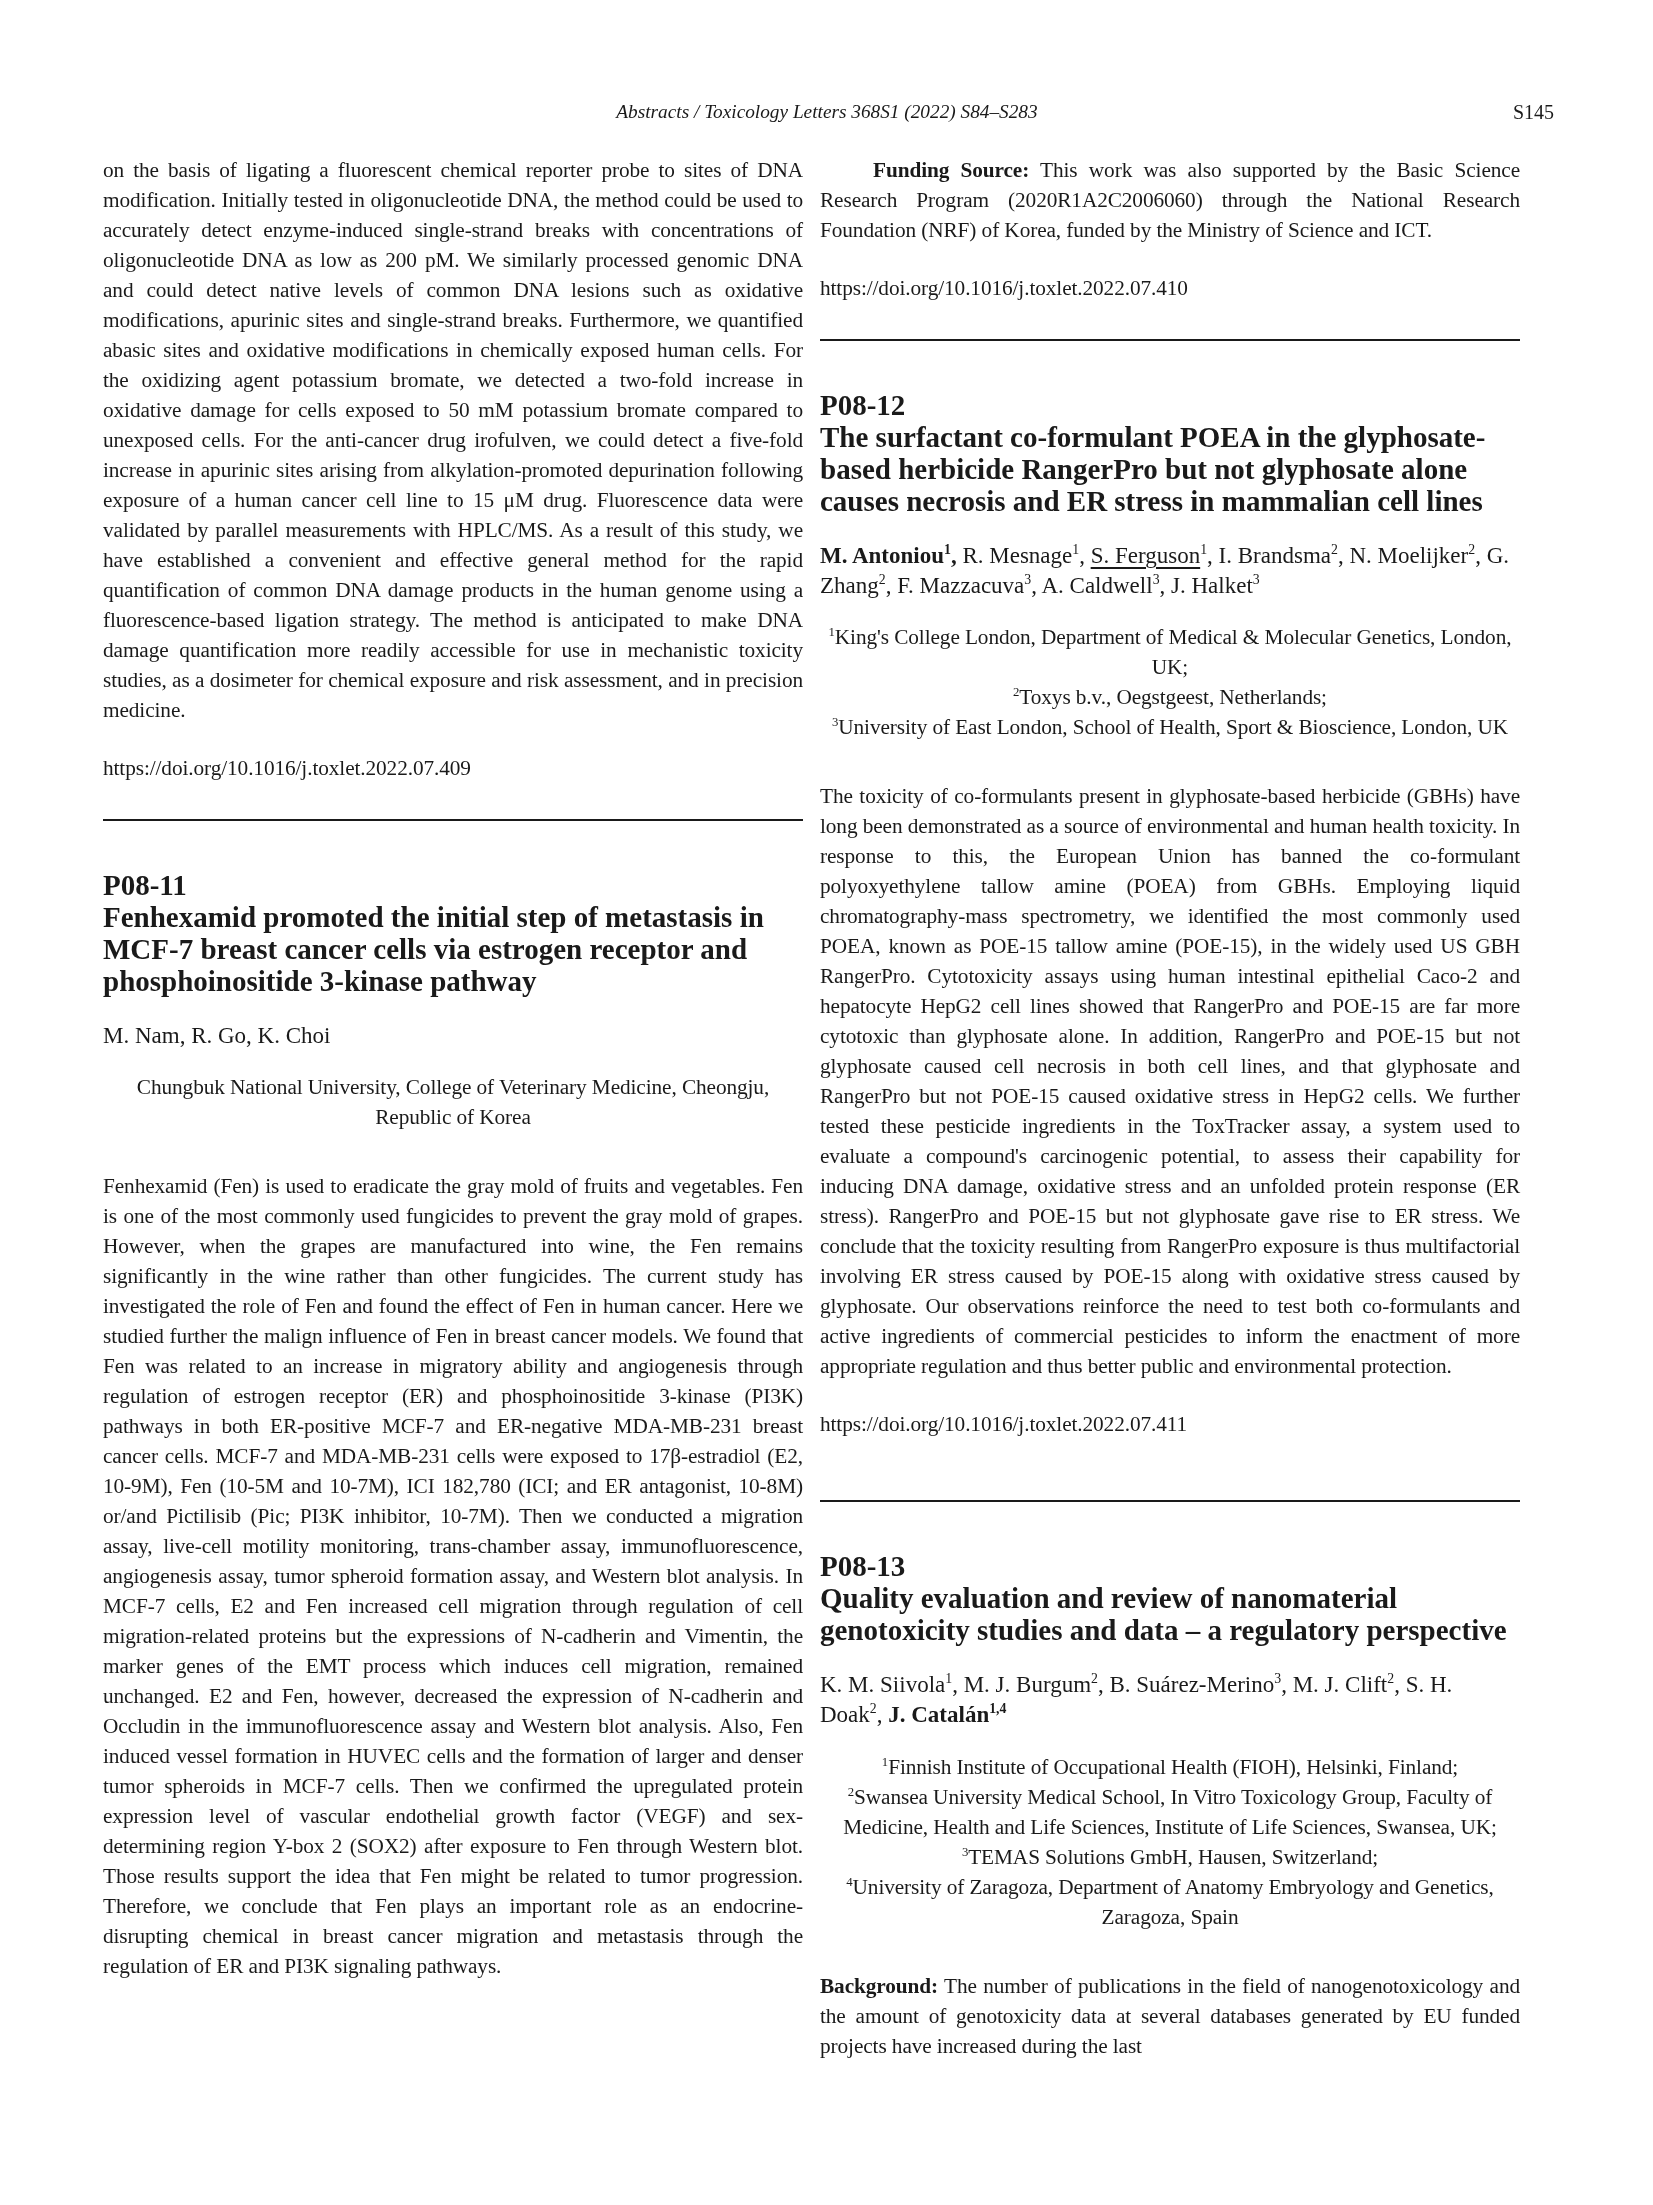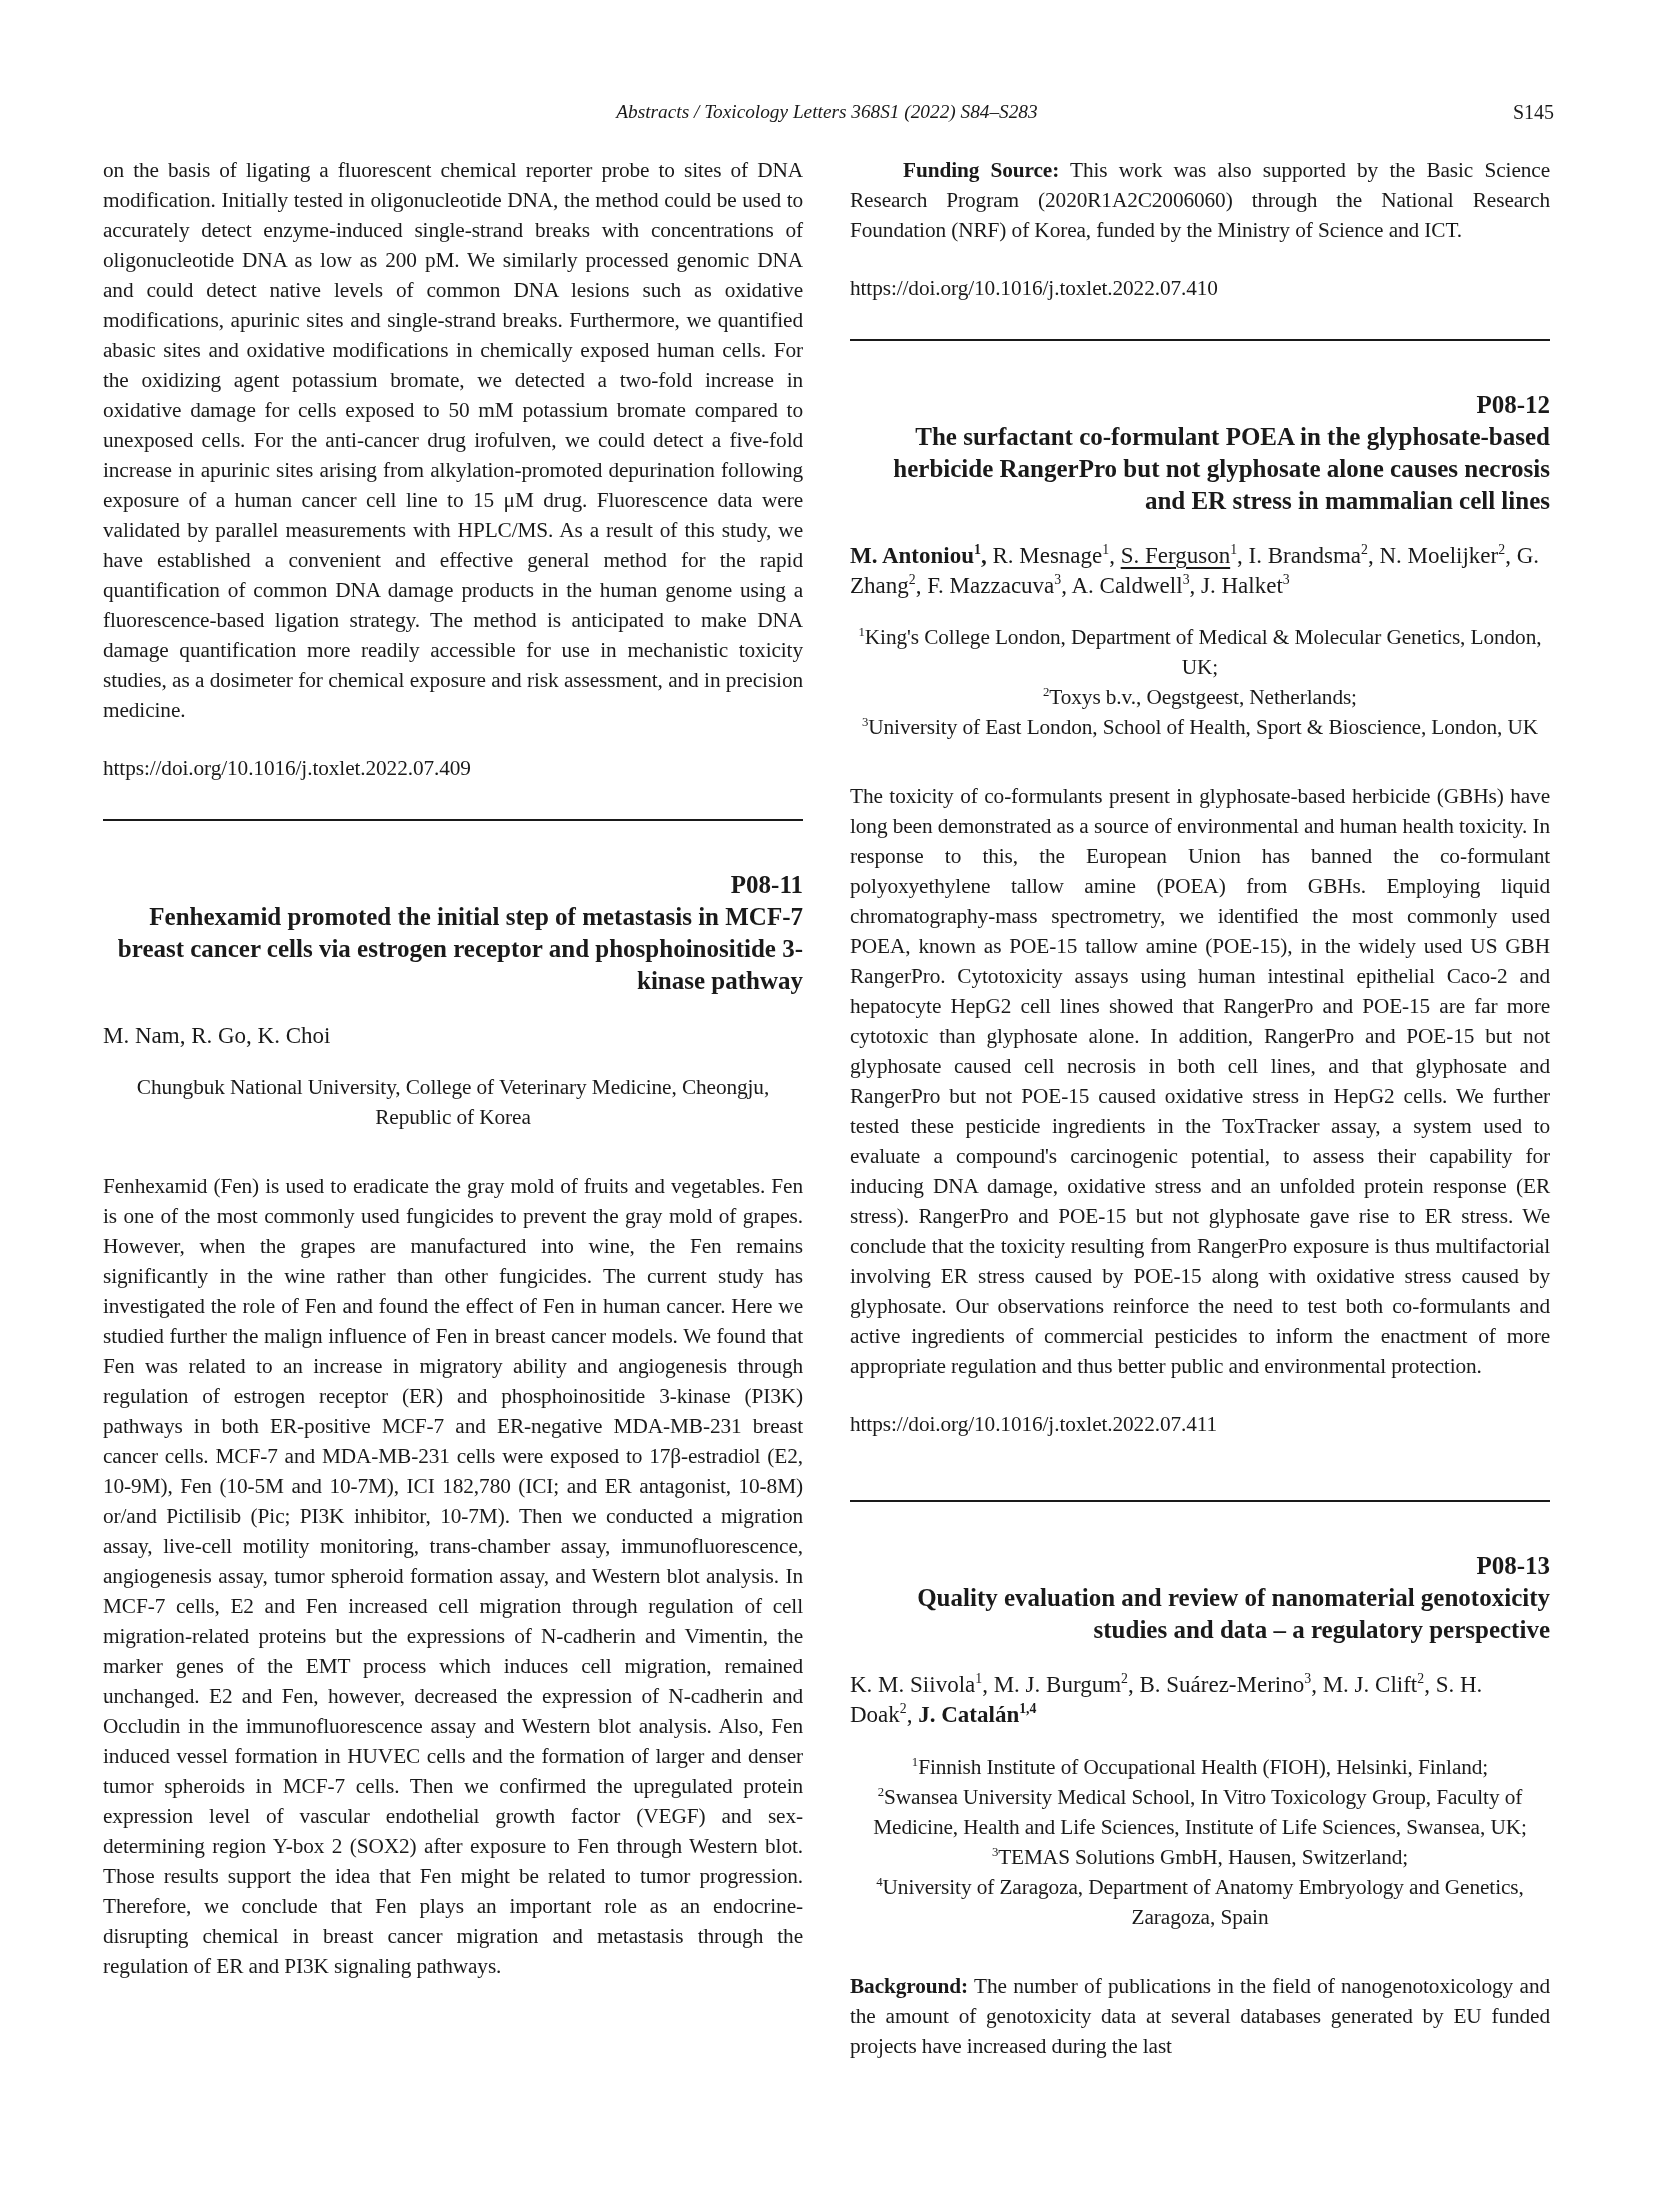--- a/index.html
+++ b/index.html
@@ -14,31 +14,31 @@
   .running-head{
     position:absolute;top:100px;left:0;width:1654px;
     text-align:center;font-style:italic;font-size:19.3px;line-height:24px;
   }
   .page-num{
     position:absolute;top:100px;right:100px;
     font-size:20px;line-height:24px;font-style:normal;
   }
   .col{position:absolute;top:155px;width:700px;}
   .col-left{left:103px;}
-  .col-right{left:850px;}
+  .col-right{left:820px;}
   p{margin:0;}
   .body-text{
     font-size:21.3px;line-height:30px;text-align:justify;text-justify:inter-word;
     letter-spacing:-0.1px;
   }
   .indent{text-indent:53px;}
   .doi{font-size:21.3px;line-height:30px;margin-top:28px;letter-spacing:-0.1px;}
   .rule{border:none;border-top:2px solid #1a1a1a;margin:36px 0 0 0;width:100%;}
   .rule-mid{border:none;border-top:2px solid #1a1a1a;margin:61px 0 0 0;width:100%;}
-  .abs-head{margin-top:48px;font-weight:bold;font-size:25px;line-height:32px;text-align:right;}
+  .abs-head{margin-top:48px;font-weight:bold;font-size:29px;line-height:32px;text-align:left;}
   .abs-code{font-weight:bold;}
   .authors{margin-top:24px;font-size:23px;line-height:30px;text-align:left;}
   .affils{margin-top:21.3px;}
   .affil{font-size:21.3px;line-height:30px;text-align:center;letter-spacing:-0.1px;}
   .abs-body{margin-top:39px;}
   .sup{font-size:60%;vertical-align:super;line-height:0;}
   .u{text-decoration:underline;text-decoration-thickness:1.7px;text-underline-offset:4px;text-align:right;}
 </style>
 </head>
 <body>

